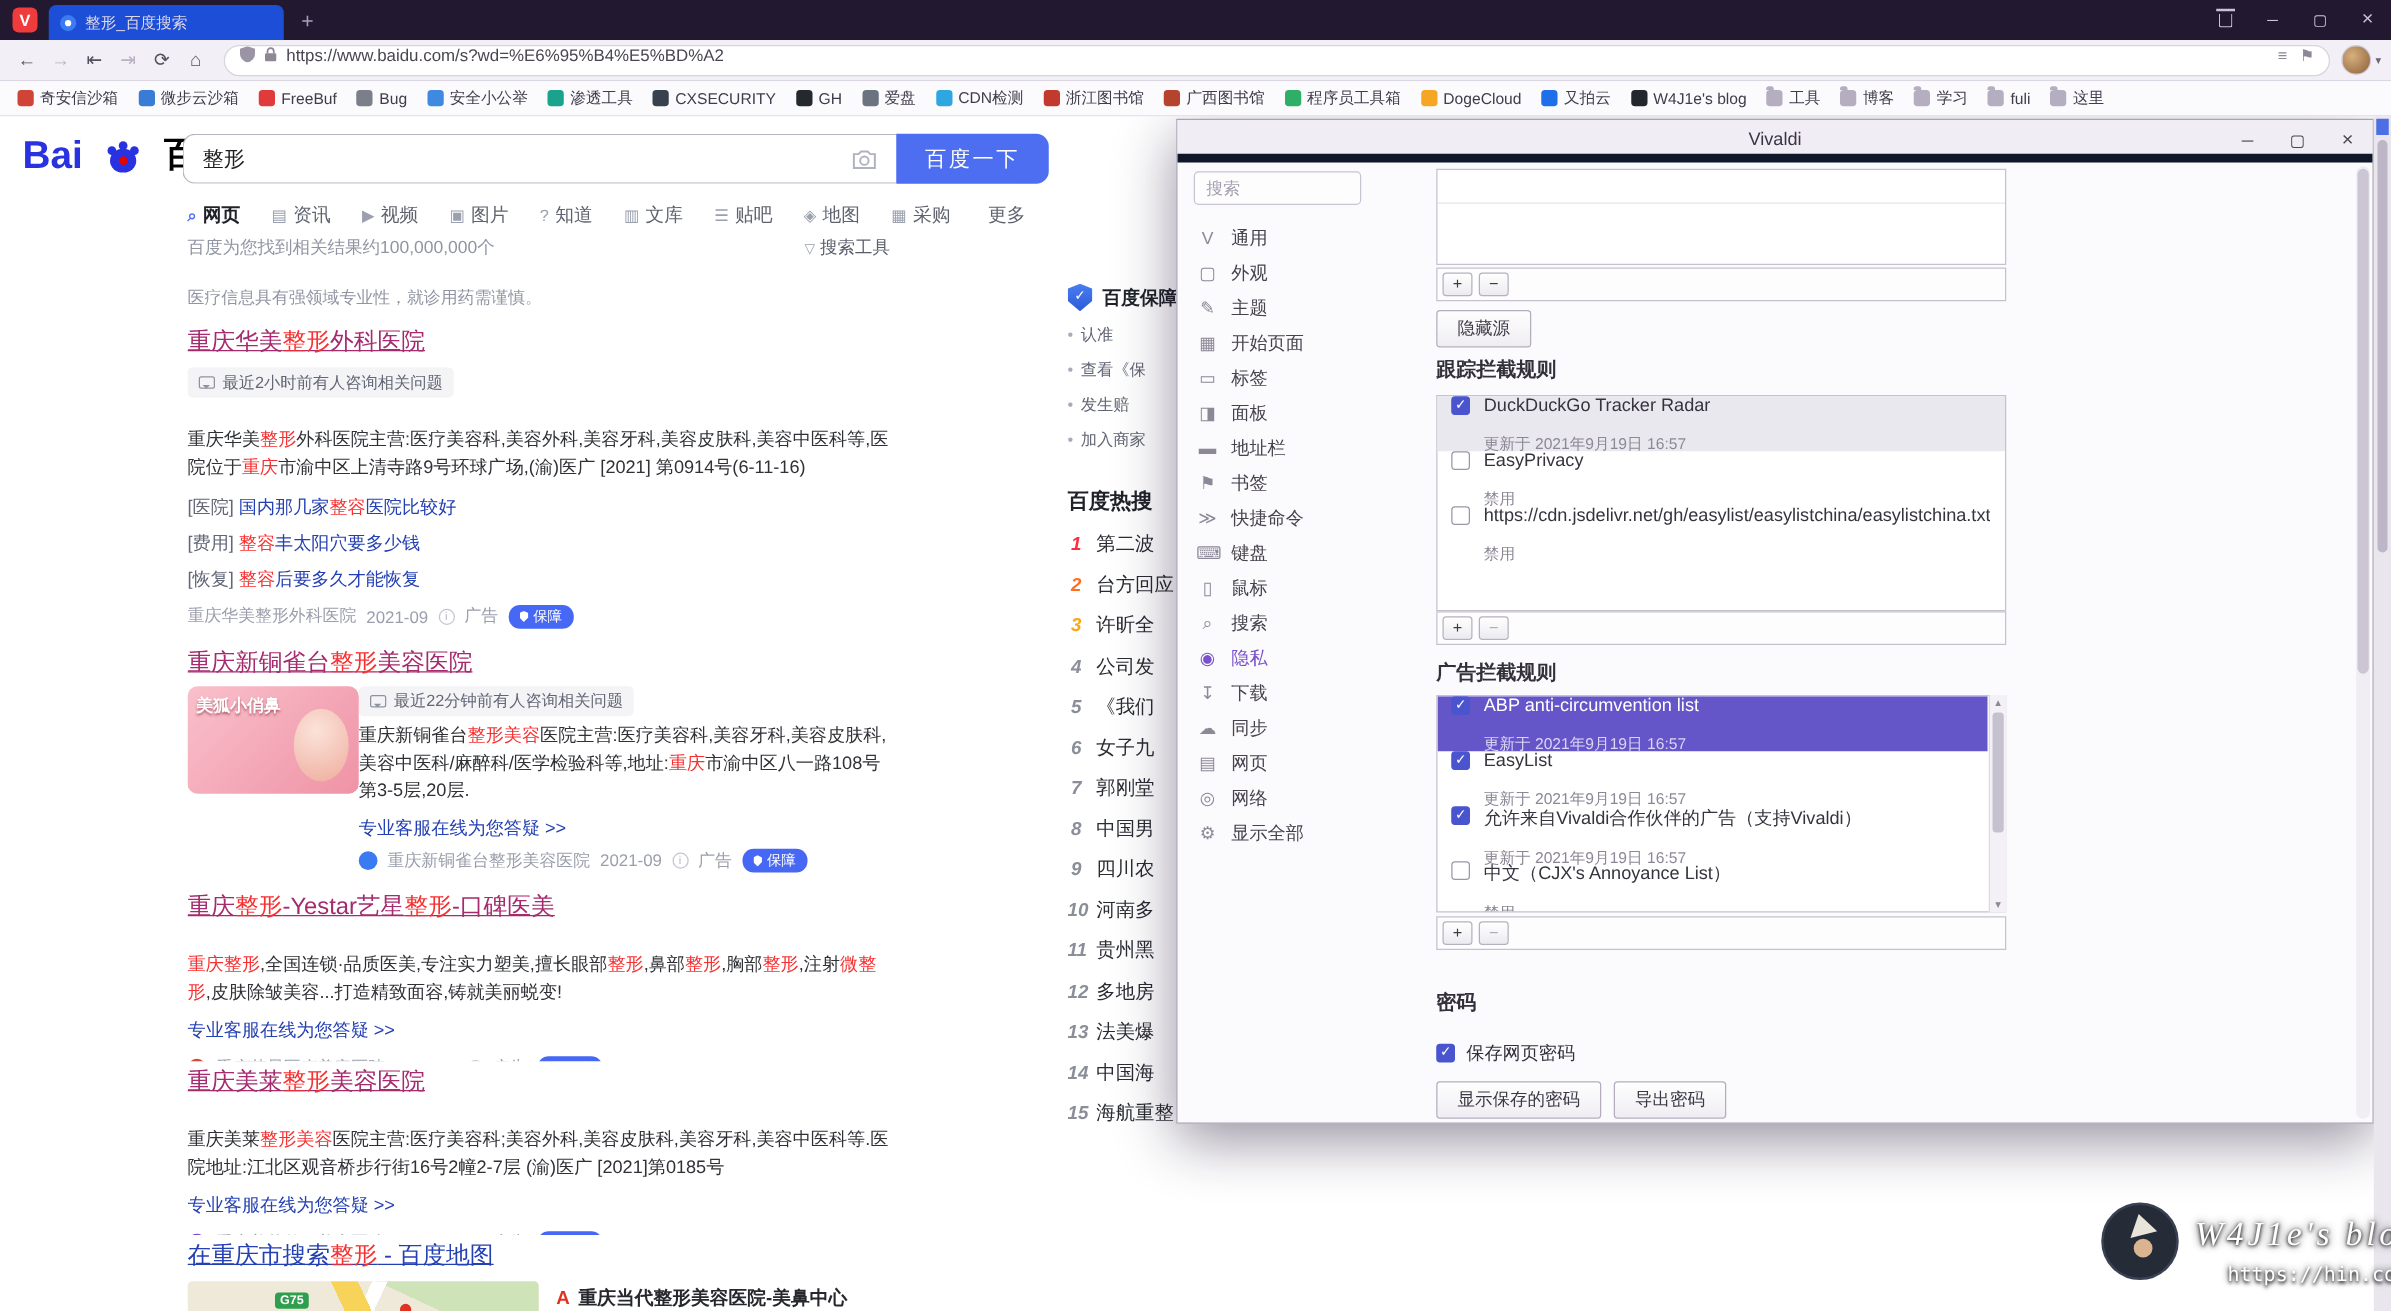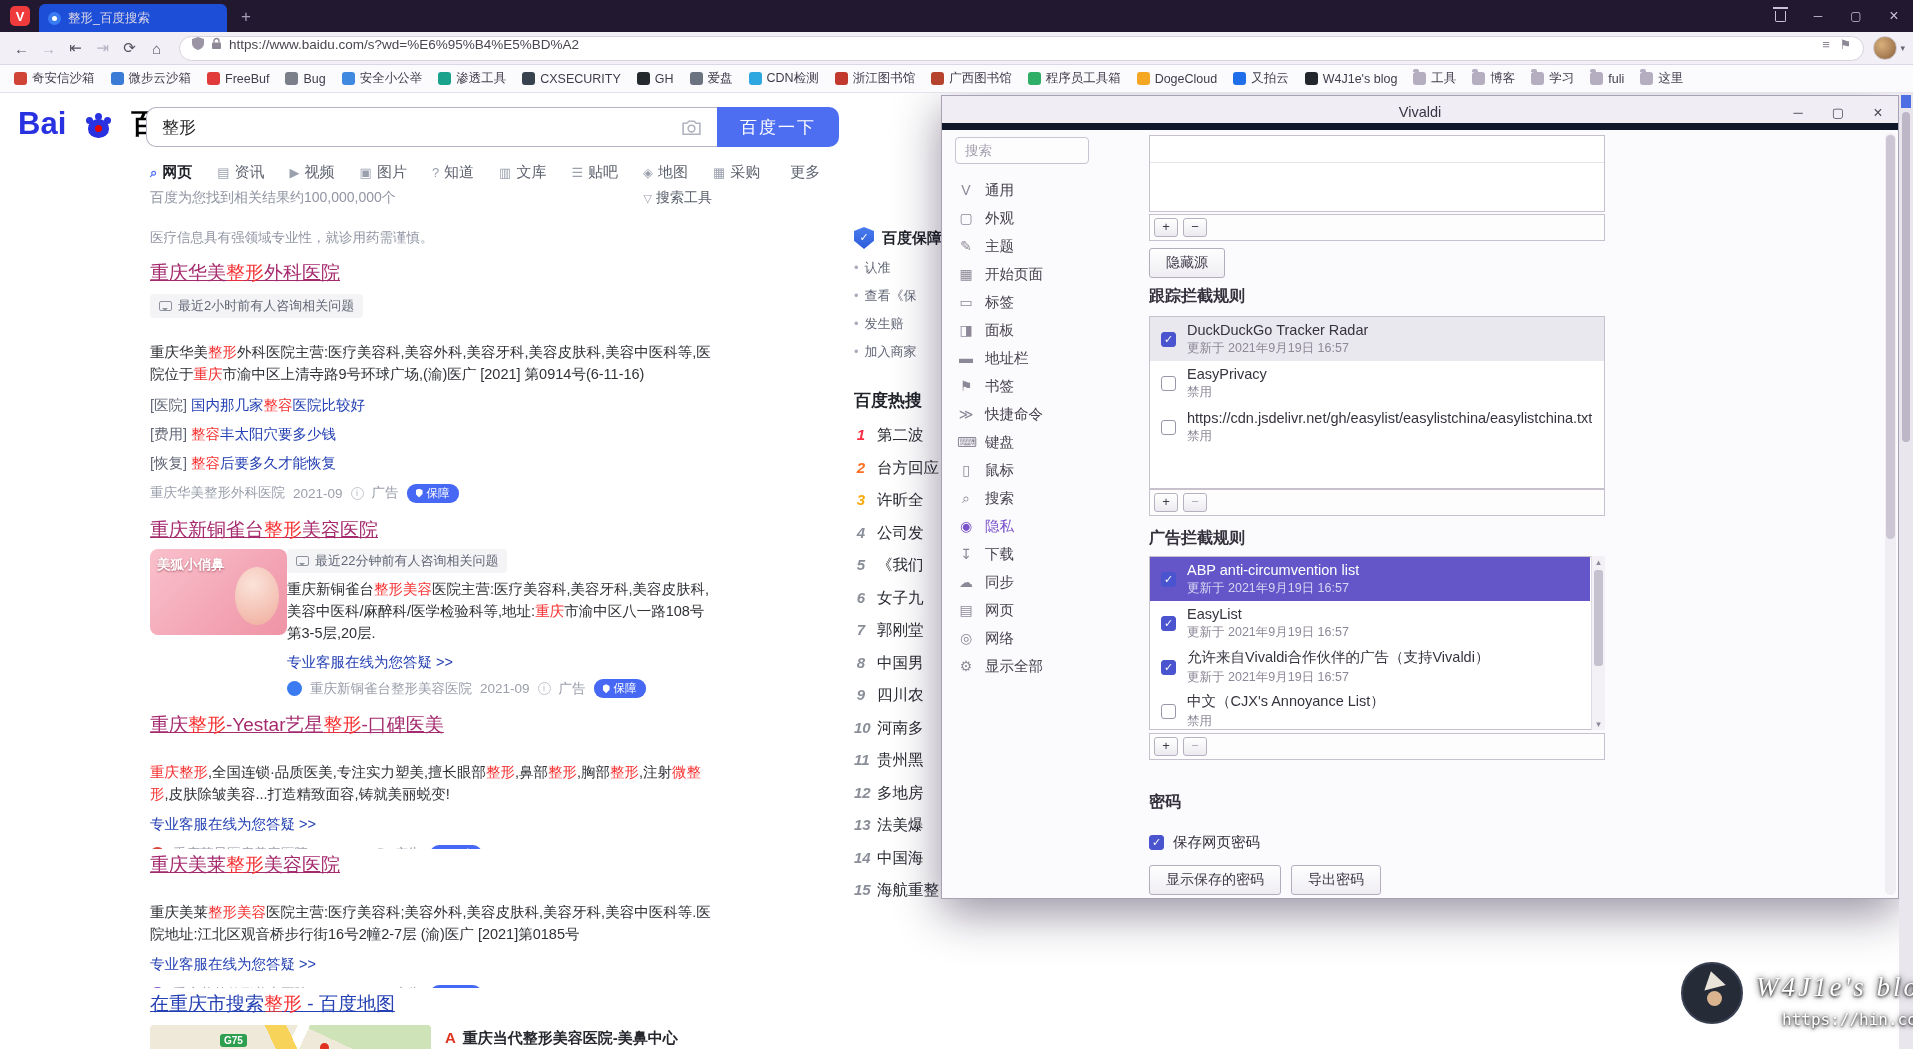--- a/index.html
+++ b/index.html
@@ -117,26 +117,26 @@
   #lb1{top:186px;height:173px}
   #lb2{top:426px;height:174px;overflow:hidden}
   .lb-toolbar{position:absolute;left:207px;width:456px;height:27px;background:#fdfdfe;border:1px solid #c6c1cd;display:flex;align-items:center;gap:5px;padding:0 4px}
   #tb-a{top:84px}#tb-b{top:359px}#tb-c{top:603px}
   .pm-btn{width:24px;height:19px;background:linear-gradient(#fff,#eceaef);border:1px solid #b6b0c0;border-radius:3px;color:#3d3945;font-size:13px;line-height:16px;text-align:center}
   .pm-btn.dis{color:#b1abba}
   .sec-h{position:absolute;left:207px;font-size:16px;font-weight:bold;color:#332f3b;white-space:nowrap}
   #h1{top:156px}#h2{top:398px}#h3{top:662px}
   .sbtn{padding:5px 16px;background:linear-gradient(#fefefe,#efedf2);border:1px solid #b3adbd;border-radius:3px;font-size:14px;color:#3c3845;white-space:nowrap}
   #hide-btn{position:absolute;left:207px;top:118px}
-  .rule-row{height:44px;display:flex;gap:11px;padding:0 11px;align-items:center;margin-right:0}
+  .rule-row{height:44px;display:flex;gap:11px;padding:0 11px;align-items:flex-start;margin-right:0}
   #lb2 .rule-row{margin-right:14px}
   .rule-row.hl{background:#eae8ef}
   .rule-row.sel{background:#6456c8;color:#fff}
   .rule-name{display:block;font-size:14.5px;color:#37333e;white-space:nowrap;overflow:hidden}
-  .rule-sub{display:block;font-size:12.5px;color:#8d8797;margin-top:2px;white-space:nowrap}
+  .rule-sub{display:block;font-size:12.5px;color:#8d8797;margin-top:14px;white-space:nowrap}
   .rule-row.sel .rule-name{color:#fff}
   .rule-row.sel .rule-sub{color:#d9d5f3}
   .cb{width:15px;height:15px;border:1px solid #9b96a7;border-radius:3px;background:#fff;position:relative;flex:none}
   .cb.on{background:#4a54cf;border-color:#4a54cf}
   .cb.on::after{content:"✓";color:#fff;font-size:11px;position:absolute;left:2px;top:0px;line-height:13px}
   .lb-scroll{position:absolute;right:0;top:0;bottom:0;width:14px;background:#f3f1f6;border-left:1px solid #dedae4}
   .lb-thumb{position:absolute;left:2px;right:2px;top:14px;height:96px;background:#c6c1cf;border-radius:3px}
   .lb-arrow{position:absolute;left:0;right:0;text-align:center;color:#8d8797;font-size:9px}
   .lb-arrow.up{top:1px}.lb-arrow.dn{bottom:1px}
   #save-row{position:absolute;left:207px;top:703px;display:flex;gap:9px;align-items:center;font-size:14.5px;color:#332f3b;white-space:nowrap}

